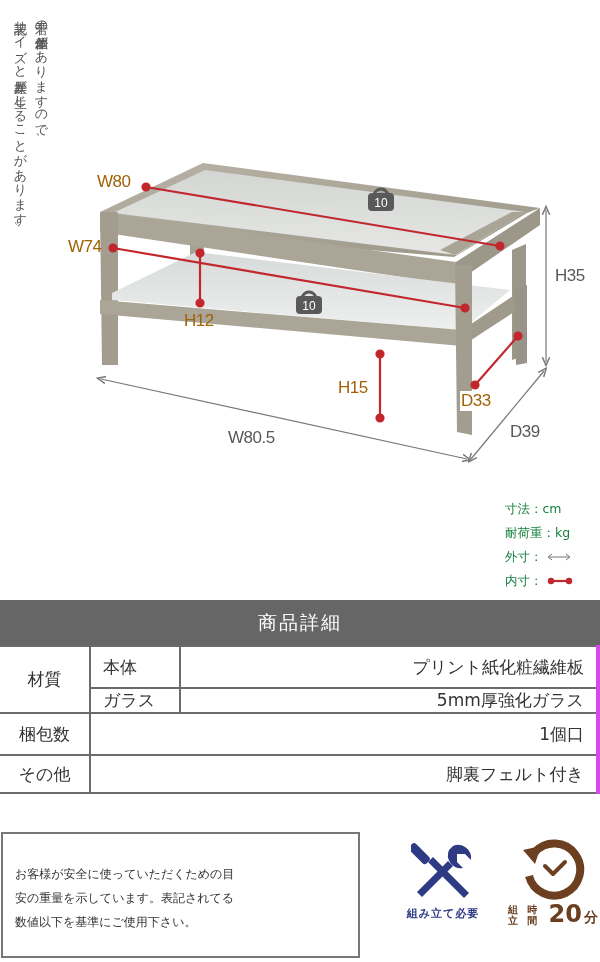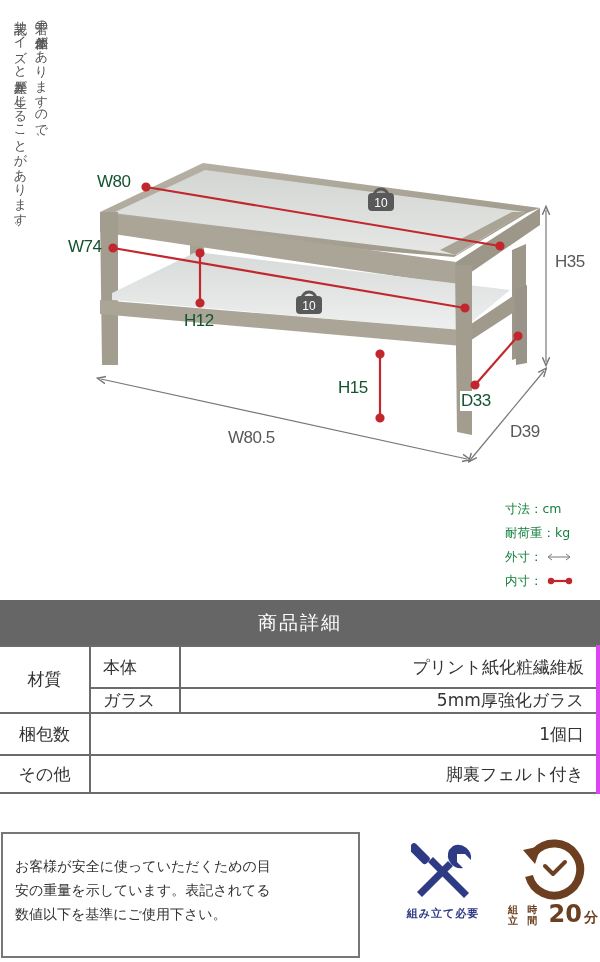--- a/index.html
+++ b/index.html
@@ -5,21 +5,21 @@
   * { box-sizing: border-box; margin: 0; padding: 0; }
   html, body { width: 600px; height: 962px; background: #ffffff; overflow: hidden; }
   body { position: relative; font-family: "DejaVu Sans", "Liberation Sans", sans-serif; color: #333; }
 
   
   .vnote { position: absolute; top: 12px; left: 12px; display: flex; flex-direction: row-reverse; gap: 4px; }
   .vcol { writing-mode: vertical-rl; font-size: 13px; line-height: 17px; color: #555; letter-spacing: 0px; }
 
   
   .diagram { position: absolute; left: 0; top: 140px; width: 600px; height: 340px; }
-  .dim-red { position: absolute; color: #14532d; font-family: "Liberation Sans", sans-serif; font-size: 17px; letter-spacing: -0.5px; }
+  .dim-red { position: absolute; color: #a16207; font-family: "Liberation Sans", sans-serif; font-size: 17px; letter-spacing: -0.5px; }
   .dim-gray { position: absolute; color: #595959; font-family: "Liberation Sans", sans-serif; font-size: 17px; letter-spacing: -0.5px; }
 
   
   .legend { position: absolute; left: 505px; top: 497px; font-size: 12.5px; line-height: 24px; color: #15803d; }
   .legend-row { display: flex; align-items: center; height: 24px; }
   .legend-sym { margin-left: 4px; display: inline-flex; align-items: center; }
 
   
   .spec-header { position: absolute; left: 0; top: 600px; width: 600px; height: 45px; background: #666666; color: #fff; font-size: 19px; display: flex; align-items: center; justify-content: center; letter-spacing: 2px; }
   .spec-table { position: absolute; left: 0; top: 645px; width: 600px; border-collapse: collapse; }
@@ -29,21 +29,21 @@
   .spec-table tr.r1 td { height: 42px; }
   .spec-table tr.r2 td { height: 24px; }
   .spec-table tr.r3 td { height: 42px; margin-top: 14px; }
   .spec-table tr.r4 td { height: 38px; }
   .spec-table td:first-child { border-left: none; }
   .spec-table td:last-child { border-right: 4px solid #d946ef; text-align: right; }
 
   
   .load-box { position: absolute; left: 1px; top: 832px; width: 359px; height: 126px; border: 2px solid #777; }
   .load-title { height: 40px; border-bottom: 2px solid #777; display: flex; align-items: center; justify-content: center; font-size: 18px; letter-spacing: 8px; color: #333; }
-  .load-body { padding: 20px 12px; font-size: 14px; line-height: 24px; color: #333; }
+  .load-body { padding: 20px 12px; font-size: 12px; line-height: 24px; color: #333; margin-top: 8px; }
 
   
   .badge { position: absolute; display: flex; flex-direction: column; align-items: center; }
   .assemble-label { font-size: 11px; font-weight: bold; color: #2e3a84; margin-top: 4px; letter-spacing: 1px; }
   .time-label { display: flex; align-items: flex-end; color: #6b3f1f; font-weight: bold; }
   .time-small { font-size: 10px; line-height: 11px; display: flex; flex-direction: row; margin-right: 2px; }
   .time-num { font-size: 24px; line-height: 24px; }
   .time-unit { font-size: 14px; line-height: 18px; margin-left: 2px; }
 </style>
 </head>
@@ -129,21 +129,21 @@
     </g>
   </svg>
 
   <span class="dim-red" style="left:97px;top:32px;">W80</span>
   <span class="dim-red" style="left:68px;top:97px;">W74</span>
   <span class="dim-red" style="left:184px;top:171px;">H12</span>
   <span class="dim-red" style="left:338px;top:238px;">H15</span>
   <span class="dim-red" style="left:460px;top:251px;background:#fff;padding:0 1px;">D33</span>
   <span class="dim-gray" style="left:228px;top:288px;">W80.5</span>
   <span class="dim-gray" style="left:510px;top:282px;">D39</span>
-  <span class="dim-gray" style="left:555px;top:112px;">H35</span>
+  <span class="dim-gray" style="left:555px;top:126px;">H35</span>
 </div>
 
 <div class="legend">
   <div class="legend-row">
       <span>寸法：cm</span>
     </div>
   <div class="legend-row">
       <span>耐荷重：kg</span>
     </div>
   <div class="legend-row">

